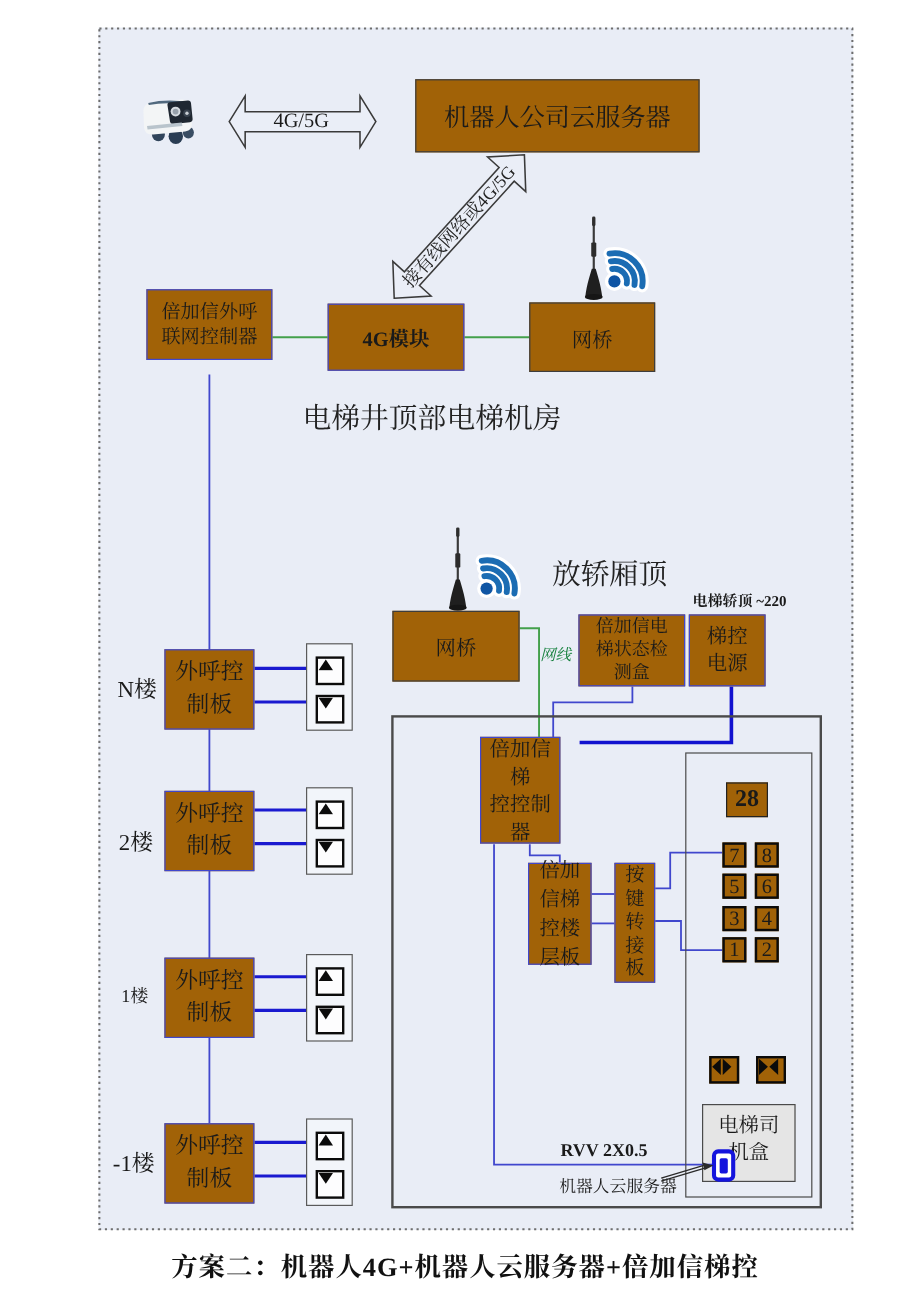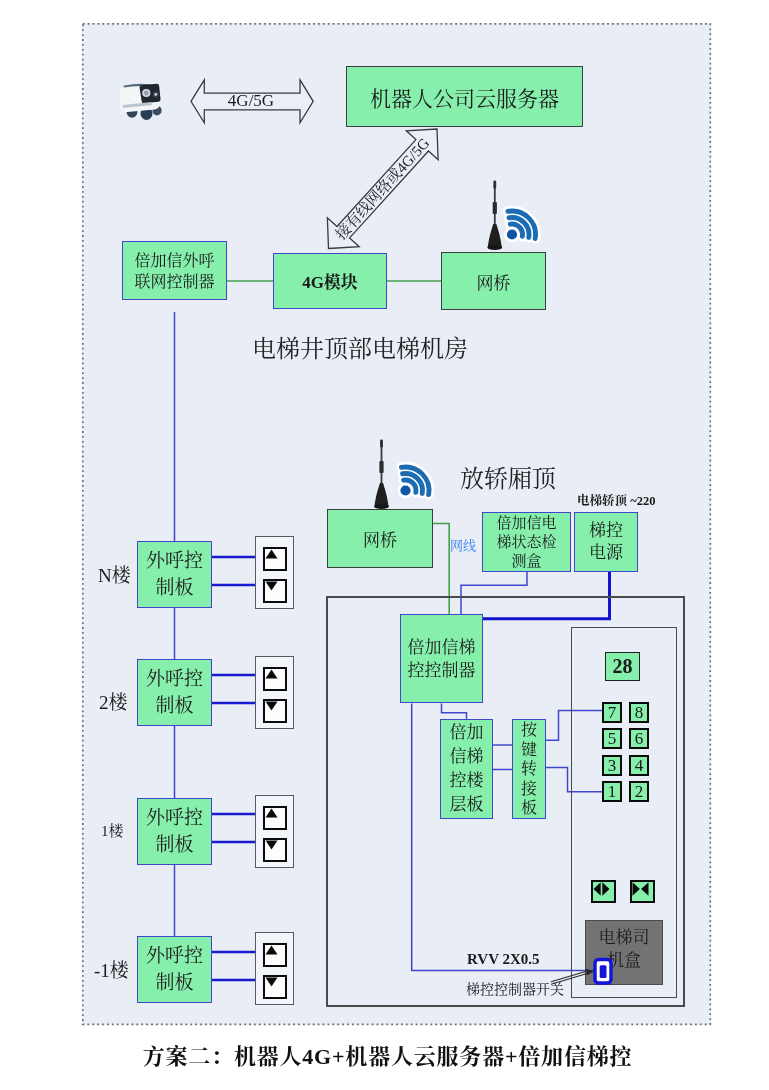--- a/index.html
+++ b/index.html
@@ -1,21 +1,21 @@
 <!DOCTYPE html>
 <html lang="zh-CN"><head>
 <meta charset="utf-8">
 <style>
   html,body{margin:0;padding:0;background:#fff;}
   #page{position:relative;width:769px;height:1090px;overflow:hidden;
         font-family:"Liberation Serif","Noto Serif CJK SC",serif;color:#1a1a1a;}
   #panel{position:absolute;left:82px;top:23px;width:629px;height:1002px;
          background:#e9edf6;}
   .box{position:absolute;box-sizing:border-box;display:flex;align-items:center;
-       justify-content:center;text-align:center;background:#86efac;}
+       justify-content:center;text-align:center;background:#a16207;}
   .blue{border:1.4px solid #4047cd;}
   .dark{border:1.6px solid #3d3d3d;}
   .lbl{position:absolute;white-space:nowrap;}
   svg{position:absolute;left:0;top:0;}
   .key{width:20px;height:21px;border:2.3px solid #0b0b0b;font-size:17px;}
   .door{width:25px;height:23px;border:2.8px solid #0b0b0b;}
   .fl{width:75px;height:67px;font-size:19px;line-height:26.5px;}
   .bpanel{position:absolute;box-sizing:border-box;width:39px;height:73px;
           border:1.6px solid #5a5a5a;background:#f2f5fa;}
   .ubtn{position:absolute;box-sizing:border-box;left:6.5px;width:24px;height:24px;
@@ -116,27 +116,27 @@
   <div class="box blue" style="left:122px;top:241px;width:105px;height:59px;font-size:16px;line-height:21px;">倍加信外呼<br>联网控制器</div>
   <div class="box blue" style="left:273px;top:252.5px;width:114px;height:56.5px;font-size:17px;font-weight:bold;">4G模块</div>
   <div class="box dark" style="left:441px;top:252px;width:105px;height:58px;font-size:17px;">网桥</div>
   <div class="lbl" style="left:252px;top:329px;font-size:24px;color:#222;">电梯井顶部电梯机房</div>
 
   <div class="lbl" style="left:460px;top:459px;font-size:24px;color:#222;">放轿厢顶</div>
   <div class="lbl" style="left:577px;top:491px;font-size:12.5px;font-weight:bold;">电梯轿顶 ~220</div>
   <div class="box dark" style="left:327px;top:509px;width:106px;height:59px;font-size:17px;">网桥</div>
   <div class="box blue" style="left:482px;top:512px;width:89px;height:60px;font-size:15px;line-height:19px;">倍加信电<br>梯状态检<br>测盒</div>
   <div class="box blue" style="left:574px;top:512px;width:64px;height:60px;font-size:17px;line-height:22px;">梯控<br>电源</div>
-  <div class="lbl" style="left:450px;top:535px;font-size:13px;color:#3b82f6;">网线</div>
+  <div class="lbl" style="left:450px;top:535px;font-size:13px;color:#15803d;font-style:italic;">网线</div>
 
   <div class="box" style="left:326px;top:596px;width:359px;height:411px;border:2px solid #4a4a4a;background:transparent;"></div>
   <div class="box" style="left:571px;top:627px;width:106px;height:371px;border:1.6px solid #4a4a4a;background:transparent;"></div>
 
-  <div class="box blue" style="left:400px;top:614px;width:83px;height:89px;font-size:17px;line-height:23px;">倍加信梯<br>控控制器</div>
-  <div class="box blue" style="left:440px;top:719px;width:53px;height:100px;font-size:17px;line-height:24px;">倍加<br>信梯<br>控楼<br>层板</div>
+  <div class="box blue" style="left:400px;top:614px;width:67px;height:89px;font-size:17px;line-height:23px;">倍加信梯<br>控控制器</div>
+  <div class="box blue" style="left:440px;top:719px;width:53px;height:85px;font-size:17px;line-height:24px;">倍加<br>信梯<br>控楼<br>层板</div>
   <div class="box blue" style="left:512px;top:719px;width:34px;height:100px;font-size:16px;line-height:19.4px;">按<br>键<br>转<br>接<br>板</div>
 
   <div class="box" style="left:605px;top:652px;width:35px;height:29px;border:1.6px solid #222;font-size:20px;font-weight:bold;">28</div>
   <div class="box key" style="left:602px;top:702px;">7</div>
   <div class="box key" style="left:629px;top:702px;">8</div>
   <div class="box key" style="left:602px;top:728px;">5</div>
   <div class="box key" style="left:629px;top:728px;">6</div>
   <div class="box key" style="left:602px;top:755px;">3</div>
   <div class="box key" style="left:629px;top:755px;">4</div>
   <div class="box key" style="left:602px;top:781px;">1</div>
@@ -148,26 +148,26 @@
         <path d="M9.3,0.2 L9.3,13.8 L16.5,7 Z" fill="#0b0b0b"></path>
       </svg>
     </div>
   <div class="box door" style="left:630px;top:880px;">
       <svg width="17" height="14" viewBox="0 0 17 14">
         <path d="M0.5,0.2 L0.5,13.8 L7.9,7 Z" fill="#0b0b0b"></path>
         <path d="M16.5,0.2 L16.5,13.8 L9.1,7 Z" fill="#0b0b0b"></path>
       </svg>
     </div>
 
-  <div class="box" style="left:585px;top:920px;width:78px;height:65px;border:1.6px solid #4a4a4a;font-size:17px;line-height:23px;background:#737373;align-items:flex-start;">
+  <div class="box" style="left:585px;top:920px;width:78px;height:65px;border:1.6px solid #4a4a4a;font-size:17px;line-height:23px;background:#e5e5e5;align-items:flex-start;">
       <span style="padding-top:5px;display:block;width:100%;">电梯司<br>机盒</span>
     </div>
 
   <div class="lbl" style="left:467px;top:951px;font-size:15px;font-weight:bold;">RVV 2X0.5</div>
-  <div class="lbl" style="left:466px;top:978px;font-size:14px;">梯控控制器开关</div>
+  <div class="lbl" style="left:466px;top:978px;font-size:14px;">机器人云服务器</div>
 
   <div class="lbl" style="left:98px;top:560px;font-size:19px;">N楼</div>
   <div class="lbl" style="left:99px;top:687px;font-size:19px;">2楼</div>
   <div class="lbl" style="left:101px;top:819px;font-size:15px;">1楼</div>
   <div class="lbl" style="left:94px;top:955px;font-size:19px;">-1楼</div>
 
   <div class="box blue fl" style="left:137px;top:541px;">外呼控<br>制板</div>
   <div class="box blue fl" style="left:137px;top:659px;">外呼控<br>制板</div>
   <div class="box blue fl" style="left:137px;top:798px;">外呼控<br>制板</div>
   <div class="box blue fl" style="left:137px;top:936px;">外呼控<br>制板</div>

